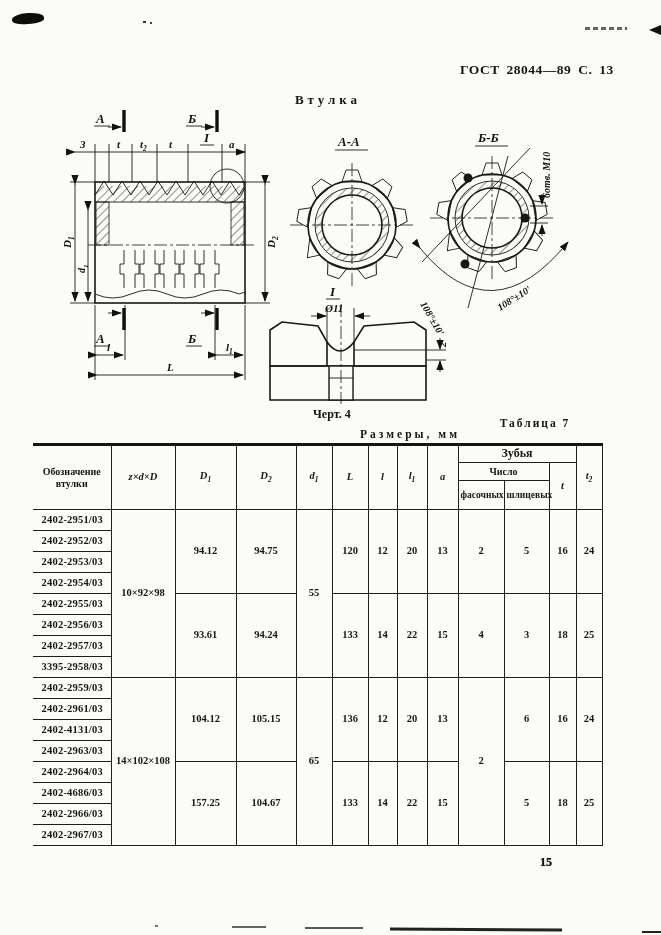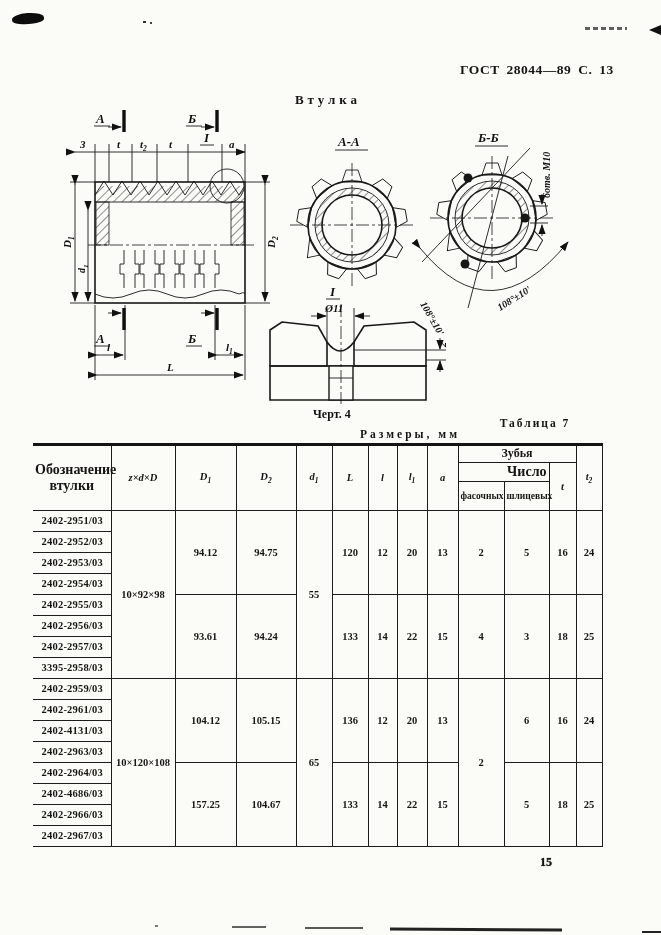--- a/index.html
+++ b/index.html
@@ -246,34 +246,34 @@
       <col style="width:29px">
       <col style="width:30px">
     <col style="width:31px">
       <col style="width:46px">
       <col style="width:45px">
       <col style="width:27px">
       <col style="width:26px">
   </colgroup>
   <tbody>
       <tr style="height:18px;">
-    <th rowspan="3" class="noleft" style="font-size:14px;">Обозначение втулки</th>
+    <th rowspan="3" class="noleft" style="font-size:10px;">Обозначение втулки</th>
     <th rowspan="3" class="it">z×d×D</th>
     <th rowspan="3" class="it"><span>D</span><sub>1</sub></th>
     <th rowspan="3" class="it"><span>D</span><sub>2</sub></th>
     <th rowspan="3" class="it"><span>d</span><sub>1</sub></th>
     <th rowspan="3" class="it">L</th>
     <th rowspan="3" class="it">l</th>
     <th rowspan="3" class="it"><span>l</span><sub>1</sub></th>
     <th rowspan="3" class="it">a</th>
     <th colspan="3" style="font-size:12px;">Зубья</th>
     <th rowspan="3" class="it"><span>t</span><sub>2</sub></th>
   </tr>
   <tr style="height:18px;">
-    <th colspan="2" style="font-size:14px;text-align:right;">Число</th>
+    <th colspan="2" style="font-size:10px;">Число</th>
     <th rowspan="2" class="it">t</th>
   </tr>
   <tr style="height:29px;">
     <th style="font-size:9.5px;">фасочных</th>
     <th style="font-size:9.5px;">шлицевых</th>
   </tr>
 
   <tr class="body-row">
     <td class="des noleft">2402-2951/03</td>
     <td rowspan="8">10×92×98</td>
@@ -317,21 +317,21 @@
       </tr>
   <tr class="body-row">
         <td class="des noleft">2402-2957/03</td>
       </tr>
   <tr class="body-row">
         <td class="des noleft">3395-2958/03</td>
       </tr>
 
   <tr class="body-row">
     <td class="des noleft">2402-2959/03</td>
-    <td rowspan="8">10×120×108</td>
+    <td rowspan="8">14×102×108</td>
     <td rowspan="4">104.12</td>
     <td rowspan="4">105.15</td>
     <td rowspan="8">65</td>
     <td rowspan="4">136</td>
     <td rowspan="4">12</td>
     <td rowspan="4">20</td>
     <td rowspan="4">13</td>
     <td rowspan="8">2</td>
     <td rowspan="4">6</td>
     <td rowspan="4">16</td>

